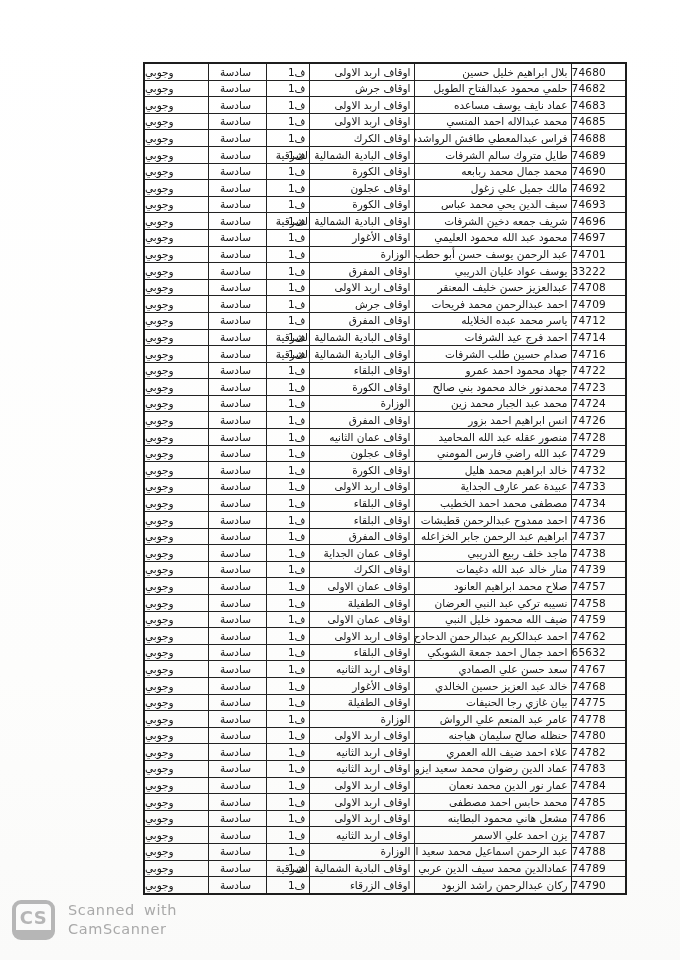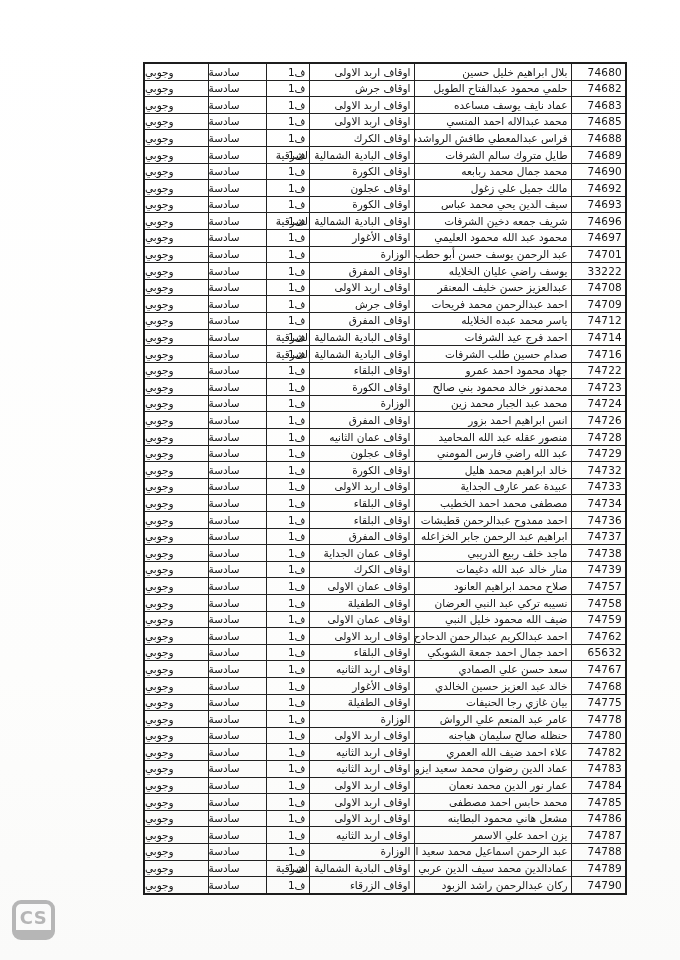--- a/index.html
+++ b/index.html
@@ -33,25 +33,25 @@
     padding: 0 3px 0 0;
     line-height: 1;
   }
   col.c-id      { width: 55px; }
   col.c-name    { width: 157px; }
   col.c-office  { width: 105px; }
   col.c-section { width: 43px; }
   col.c-grade   { width: 58px; }
   col.c-status  { width: 64px; }
 
-  td.col-id      { text-align: right; font-size: 11.5px; padding: 0; letter-spacing: 0.2px; }
+  td.col-id      { text-align: left; font-size: 11.5px; padding: 0; letter-spacing: 0.2px; }
   td.col-name    { text-align: right; overflow: hidden; padding-right: 4px; }
   td.col-office  { text-align: right; overflow: visible; padding-right: 2px; }
   td.col-section { text-align: right; padding-right: 7px; }
-  td.col-grade   { text-align: left; padding-right: 5px; }
+  td.col-grade   { text-align: center; padding-right: 5px; }
   td.col-status  { text-align: left; padding-right: 9px; }
 
   .watermark {
     position: absolute;
     left: 12px; top: 900px;
     display: flex;
     align-items: center;
     gap: 13px;
   }
   .cs-logo {
@@ -179,21 +179,21 @@
         <tr>
           <td class="col-id">74701</td>
           <td class="col-name">عبد الرحمن يوسف حسن أبو حطب</td>
           <td class="col-office">الوزارة</td>
           <td class="col-section">ف1</td>
           <td class="col-grade">سادسة</td>
           <td class="col-status">وجوبي</td>
         </tr>
         <tr>
           <td class="col-id">33222</td>
-          <td class="col-name">يوسف راضي عليان الخلايله</td>
+          <td class="col-name">يوسف عواد عليان الدريبي</td>
           <td class="col-office">اوقاف المفرق</td>
           <td class="col-section">ف1</td>
           <td class="col-grade">سادسة</td>
           <td class="col-status">وجوبي</td>
         </tr>
         <tr>
           <td class="col-id">74708</td>
           <td class="col-name">عبدالعزيز حسن خليف المعنقر</td>
           <td class="col-office">اوقاف اربد الاولى</td>
           <td class="col-section">ف1</td>
@@ -488,15 +488,19 @@
           <td class="col-grade">سادسة</td>
           <td class="col-status">وجوبي</td>
         </tr>
       </tbody>
   </table>
 
   <div class="watermark">
     <div class="cs-logo">
       <span>CS</span>
     </div>
+    <div class="wm-text">
+      <div>Scanned with</div>
+      <div>CamScanner</div>
+    </div>
   </div>
 
 </div>
 
 </body></html>

